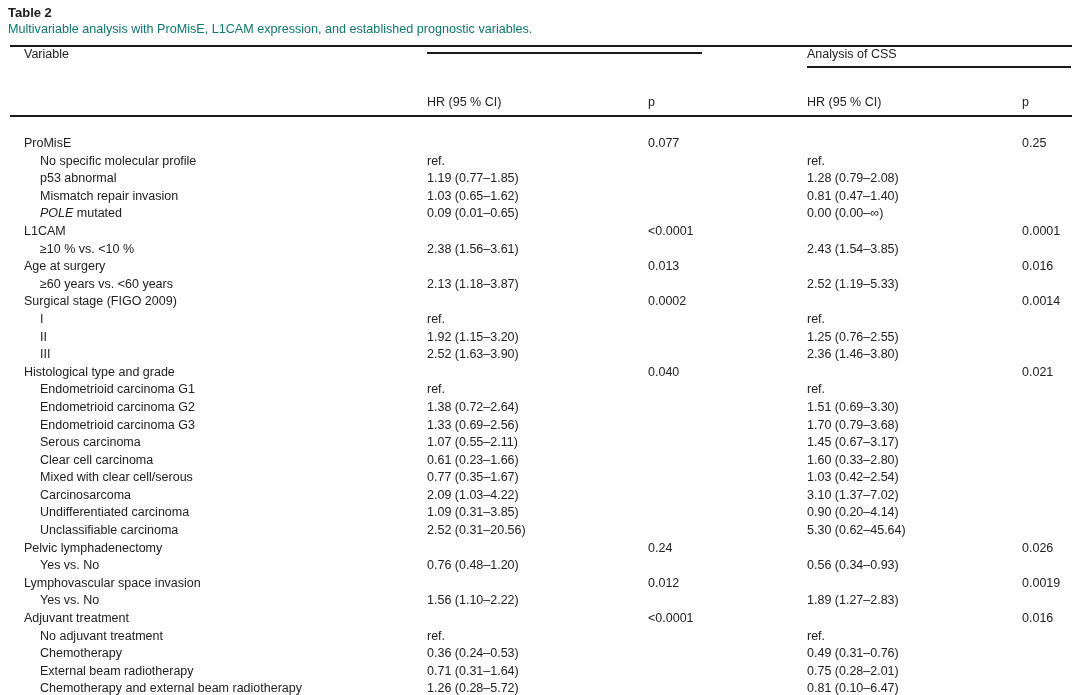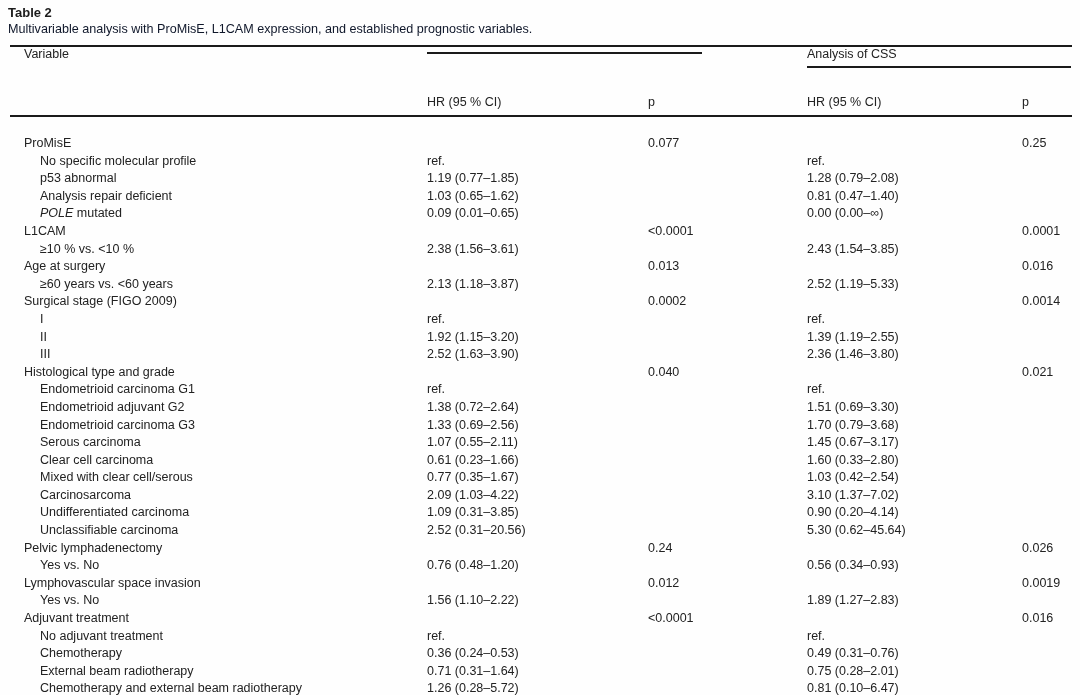--- a/index.html
+++ b/index.html
@@ -22,21 +22,21 @@
     top: 5px;
     font-size: 13px;
     font-weight: bold;
     color: #1c1c1c;
   }
   .caption {
     position: absolute;
     left: 8px;
     top: 22px;
     font-size: 12.6px;
-    color: #0f172a;
+    color: #0f766e;
   }
   .tbl {
     position: absolute;
     left: 10px;
     top: 45px;
     width: 1062px;
     border-top: 2px solid #1a1a1a;
     border-bottom: 2px solid #1a1a1a;
     font-size: 12.5px;
   }
@@ -127,21 +127,21 @@
 
   <div class="row">
     <div class="c cell-label indent">p53 abnormal</div>
     <div class="c">1.19 (0.77–1.85)</div>
     <div class="c"></div>
     <div class="c">1.28 (0.79–2.08)</div>
     <div class="c"></div>
   </div>
 
   <div class="row">
-    <div class="c cell-label indent">Analysis repair deficient</div>
+    <div class="c cell-label indent">Mismatch repair invasion</div>
     <div class="c">1.03 (0.65–1.62)</div>
     <div class="c"></div>
     <div class="c">0.81 (0.47–1.40)</div>
     <div class="c"></div>
   </div>
 
   <div class="row">
     <div class="c cell-label indent"><i>POLE</i> mutated</div>
     <div class="c">0.09 (0.01–0.65)</div>
     <div class="c"></div>
@@ -194,21 +194,21 @@
     <div class="c">ref.</div>
     <div class="c"></div>
     <div class="c">ref.</div>
     <div class="c"></div>
   </div>
 
   <div class="row">
     <div class="c cell-label indent">II</div>
     <div class="c">1.92 (1.15–3.20)</div>
     <div class="c"></div>
-    <div class="c">1.39 (1.19–2.55)</div>
+    <div class="c">1.25 (0.76–2.55)</div>
     <div class="c"></div>
   </div>
 
   <div class="row">
     <div class="c cell-label indent">III</div>
     <div class="c">2.52 (1.63–3.90)</div>
     <div class="c"></div>
     <div class="c">2.36 (1.46–3.80)</div>
     <div class="c"></div>
   </div>
@@ -223,21 +223,21 @@
 
   <div class="row">
     <div class="c cell-label indent">Endometrioid carcinoma G1</div>
     <div class="c">ref.</div>
     <div class="c"></div>
     <div class="c">ref.</div>
     <div class="c"></div>
   </div>
 
   <div class="row">
-    <div class="c cell-label indent">Endometrioid adjuvant G2</div>
+    <div class="c cell-label indent">Endometrioid carcinoma G2</div>
     <div class="c">1.38 (0.72–2.64)</div>
     <div class="c"></div>
     <div class="c">1.51 (0.69–3.30)</div>
     <div class="c"></div>
   </div>
 
   <div class="row">
     <div class="c cell-label indent">Endometrioid carcinoma G3</div>
     <div class="c">1.33 (0.69–2.56)</div>
     <div class="c"></div>

